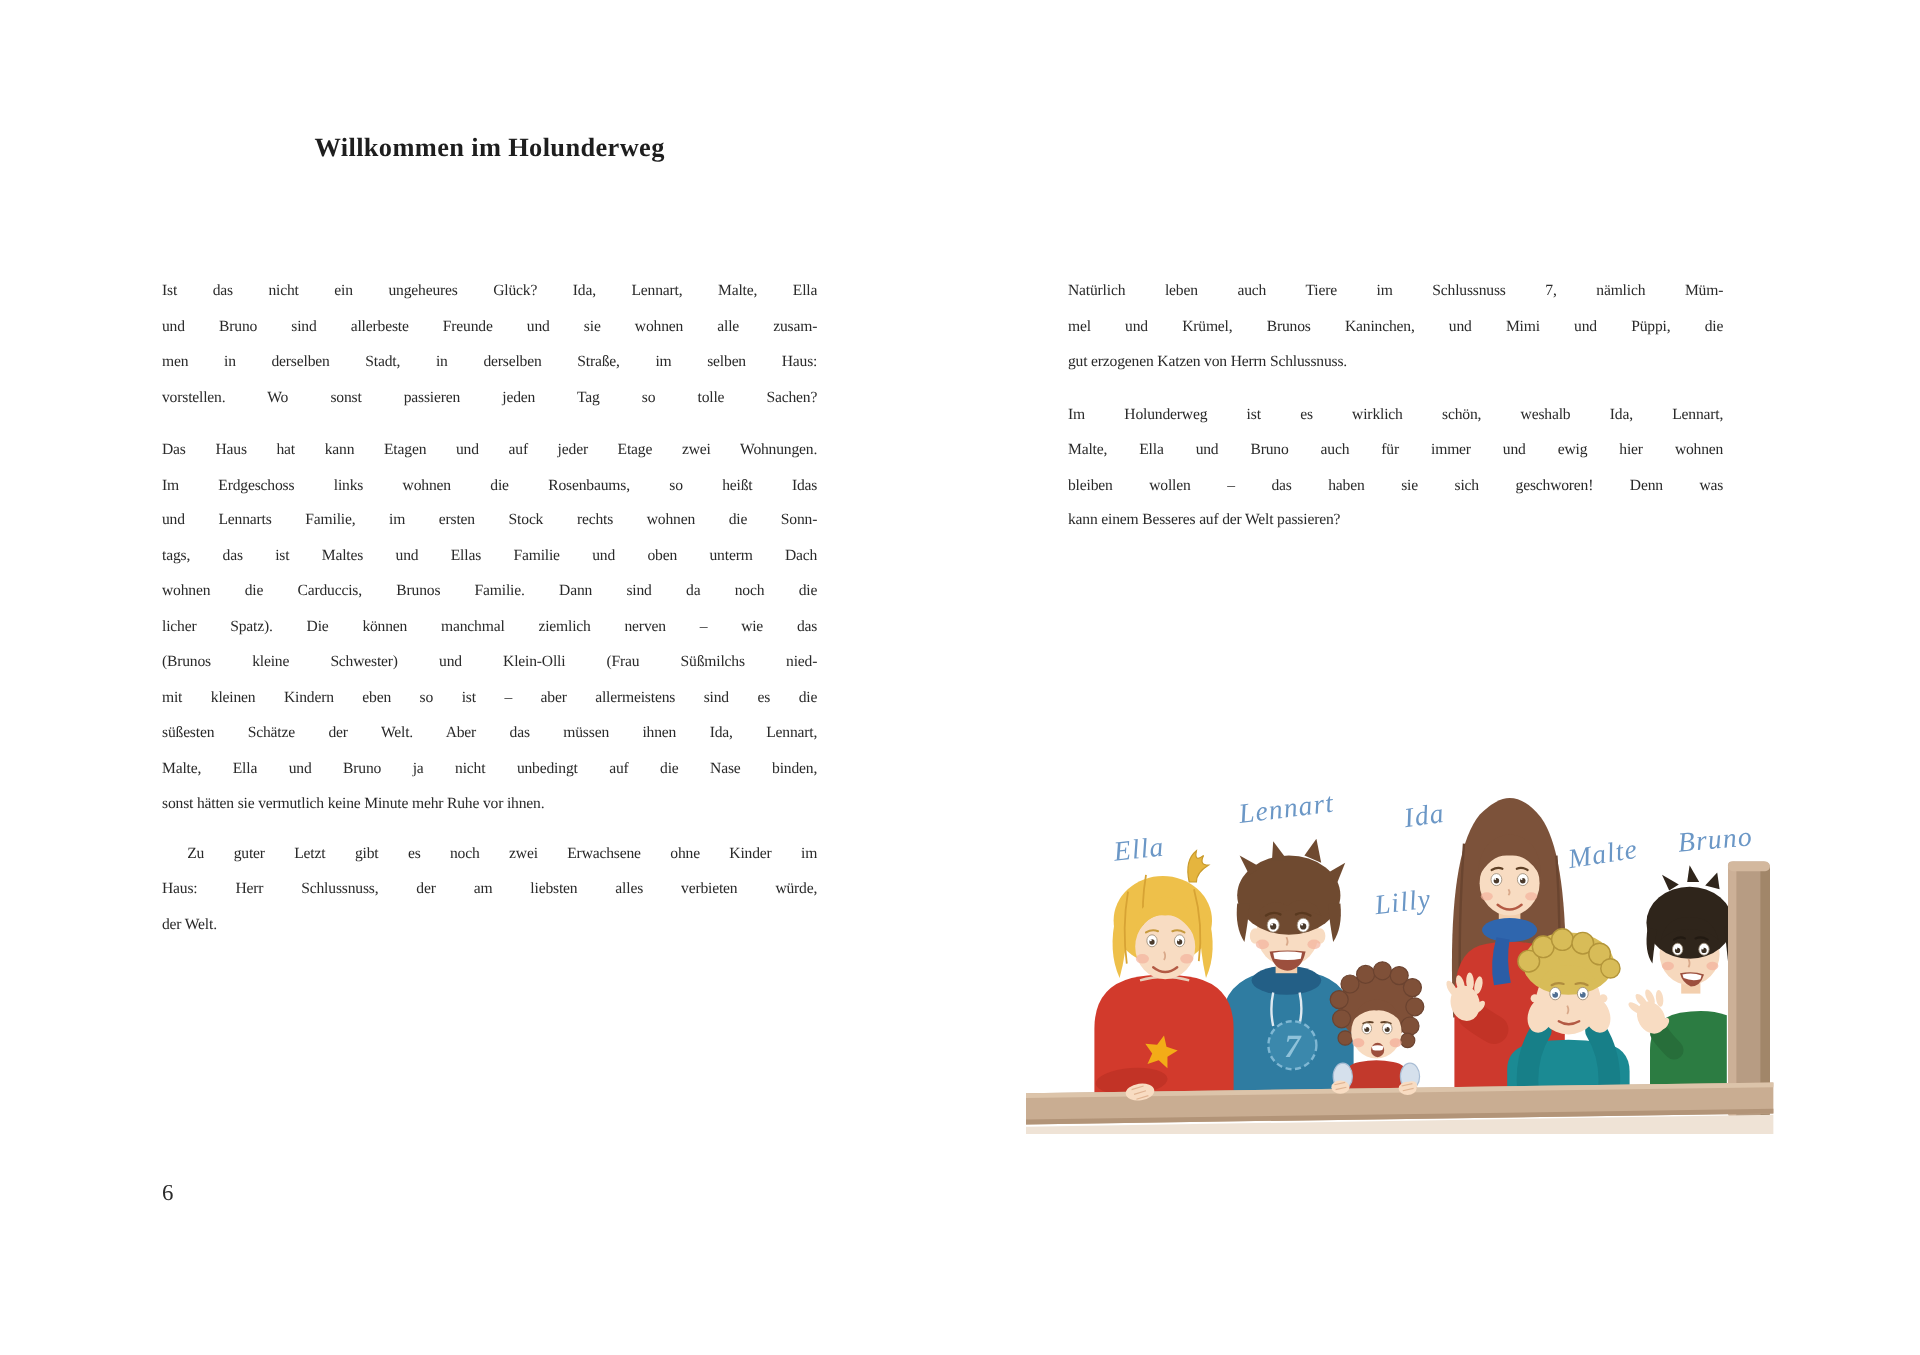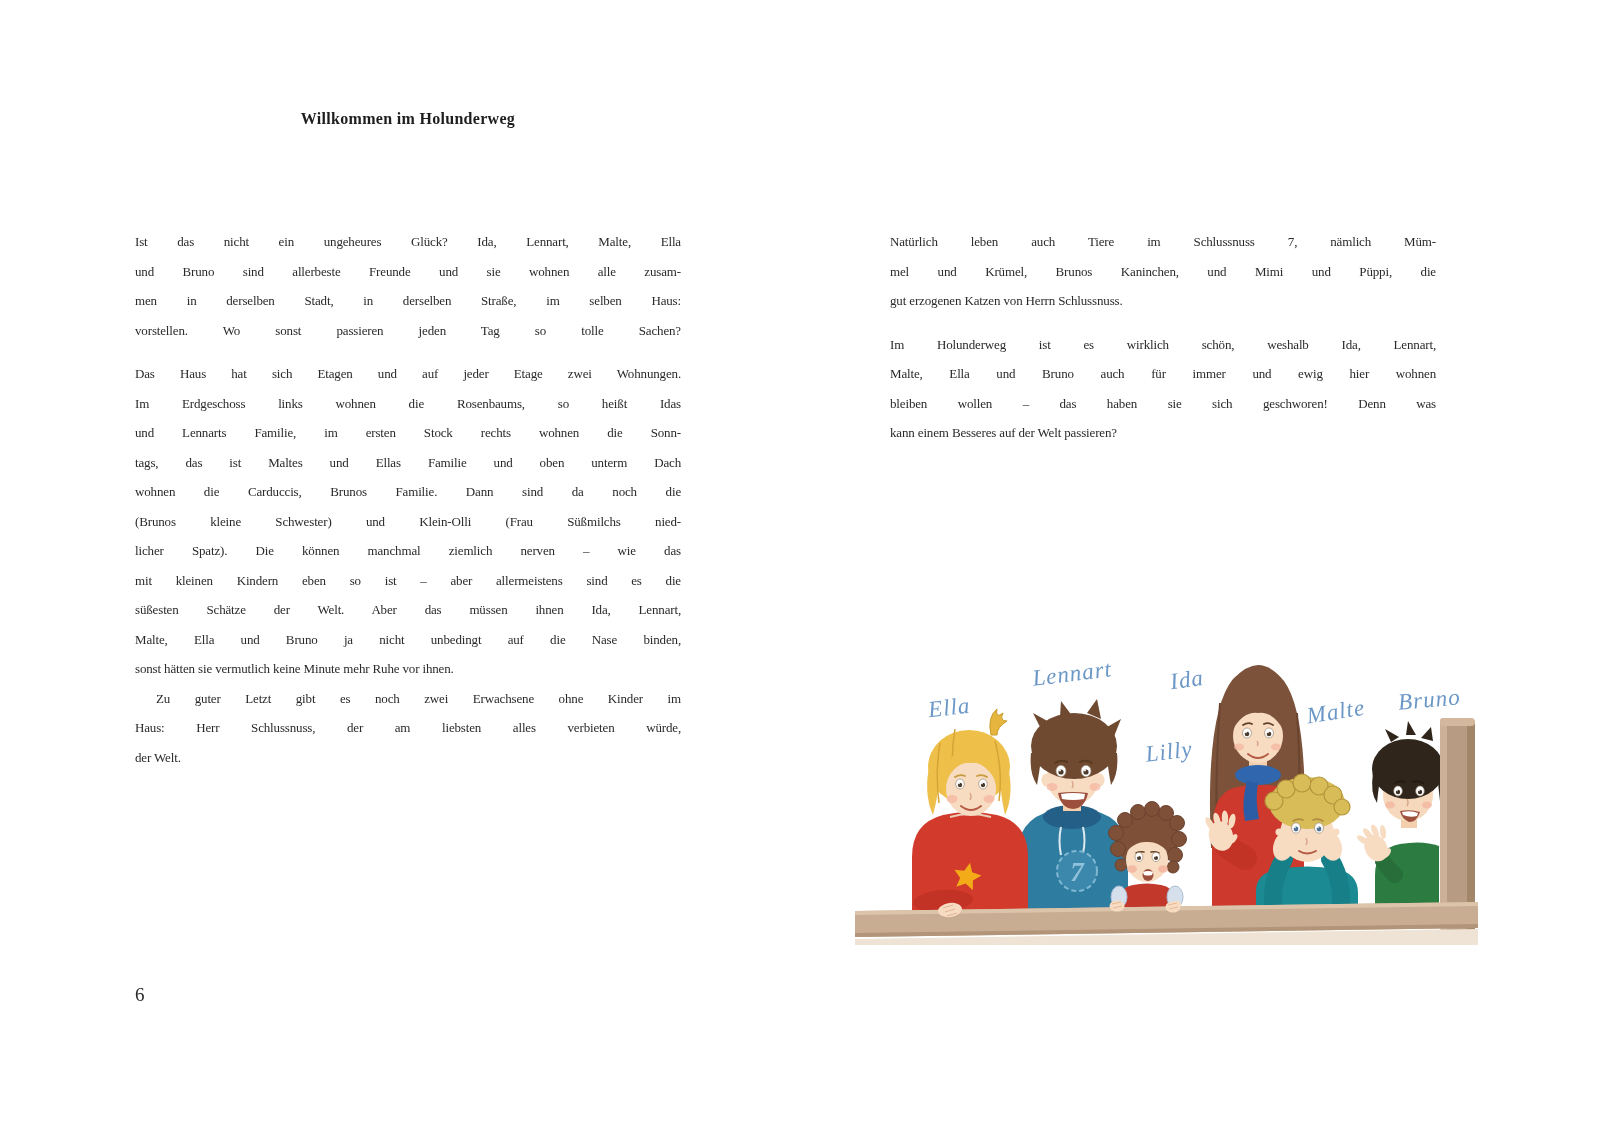--- a/index.html
+++ b/index.html
@@ -2,28 +2,28 @@
 <html><head>
 <meta charset="utf-8">
 <style>
   html,body { margin:0; padding:0; background:#ffffff; }
   .spread {
     position:relative; width:1600px; height:1129px; background:#ffffff;
     font-family:"Liberation Serif", serif; color:#2a2a2a; overflow:hidden;
   }
   .heading {
     position:absolute; left:135px; top:110px; width:546px;
-    text-align:center; font-weight:bold; font-size:16px; letter-spacing:.3px;
+    text-align:center; font-weight:bold; font-size:22px; letter-spacing:.3px;
     color:#1e1e1e;
   }
   .textcol { position:absolute; width:546px; font-size:13px; letter-spacing:-0.15px; }
   .textcol.left  { left:135px; top:227px; }
   .textcol.right { left:890px; top:227px; }
   .para + .para { margin-top:14px; }
-  .para.no-gap  { margin-top:0; }
+  .para.no-gap  { margin-top:12px; }
   .line {
     height:29.5px; line-height:29.5px;
     text-align:justify; text-align-last:justify;
     white-space:normal; overflow:visible;
   }
   .line.final { text-align-last:left; }
   .indent-first .line:first-child { text-indent:21px; }
   .pagenum {
     position:absolute; left:135px; top:984px; font-size:19px; color:#2a2a2a;
   }
@@ -46,27 +46,27 @@
   <div class="heading">Willkommen im Holunderweg</div>
 
   <div class="textcol left">
     <div class="para">
         <div class="line">Ist das nicht ein ungeheures Glück? Ida, Lennart, Malte, Ella</div>
         <div class="line">und Bruno sind allerbeste Freunde und sie wohnen alle zusam-</div>
         <div class="line">men in derselben Stadt, in derselben Straße, im selben Haus:</div>
         <div class="line">vorstellen. Wo sonst passieren jeden Tag so tolle Sachen?</div>
       </div>
     <div class="para">
-        <div class="line">Das Haus hat sich Etagen und auf jeder Etage zwei Wohnungen.</div>
+        <div class="line">Das Haus hat kann Etagen und auf jeder Etage zwei Wohnungen.</div>
         <div class="line">Im Erdgeschoss links wohnen die Rosenbaums, so heißt Idas</div>
         <div class="line">und Lennarts Familie, im ersten Stock rechts wohnen die Sonn-</div>
         <div class="line">tags, das ist Maltes und Ellas Familie und oben unterm Dach</div>
         <div class="line">wohnen die Carduccis, Brunos Familie. Dann sind da noch die</div>
+        <div class="line">licher Spatz). Die können manchmal ziemlich nerven – wie das</div>
         <div class="line">(Brunos kleine Schwester) und Klein-Olli (Frau Süßmilchs nied-</div>
-        <div class="line">licher Spatz). Die können manchmal ziemlich nerven – wie das</div>
         <div class="line">mit kleinen Kindern eben so ist – aber allermeistens sind es die</div>
         <div class="line">süßesten Schätze der Welt. Aber das müssen ihnen Ida, Lennart,</div>
         <div class="line">Malte, Ella und Bruno ja nicht unbedingt auf die Nase binden,</div>
         <div class="line final">sonst hätten sie vermutlich keine Minute mehr Ruhe vor ihnen.</div>
       </div>
     <div class="para no-gap indent-first">
         <div class="line">Zu guter Letzt gibt es noch zwei Erwachsene ohne Kinder im</div>
         <div class="line">Haus: Herr Schlussnuss, der am liebsten alles verbieten würde,</div>
         <div class="line final">der Welt.</div>
       </div>

